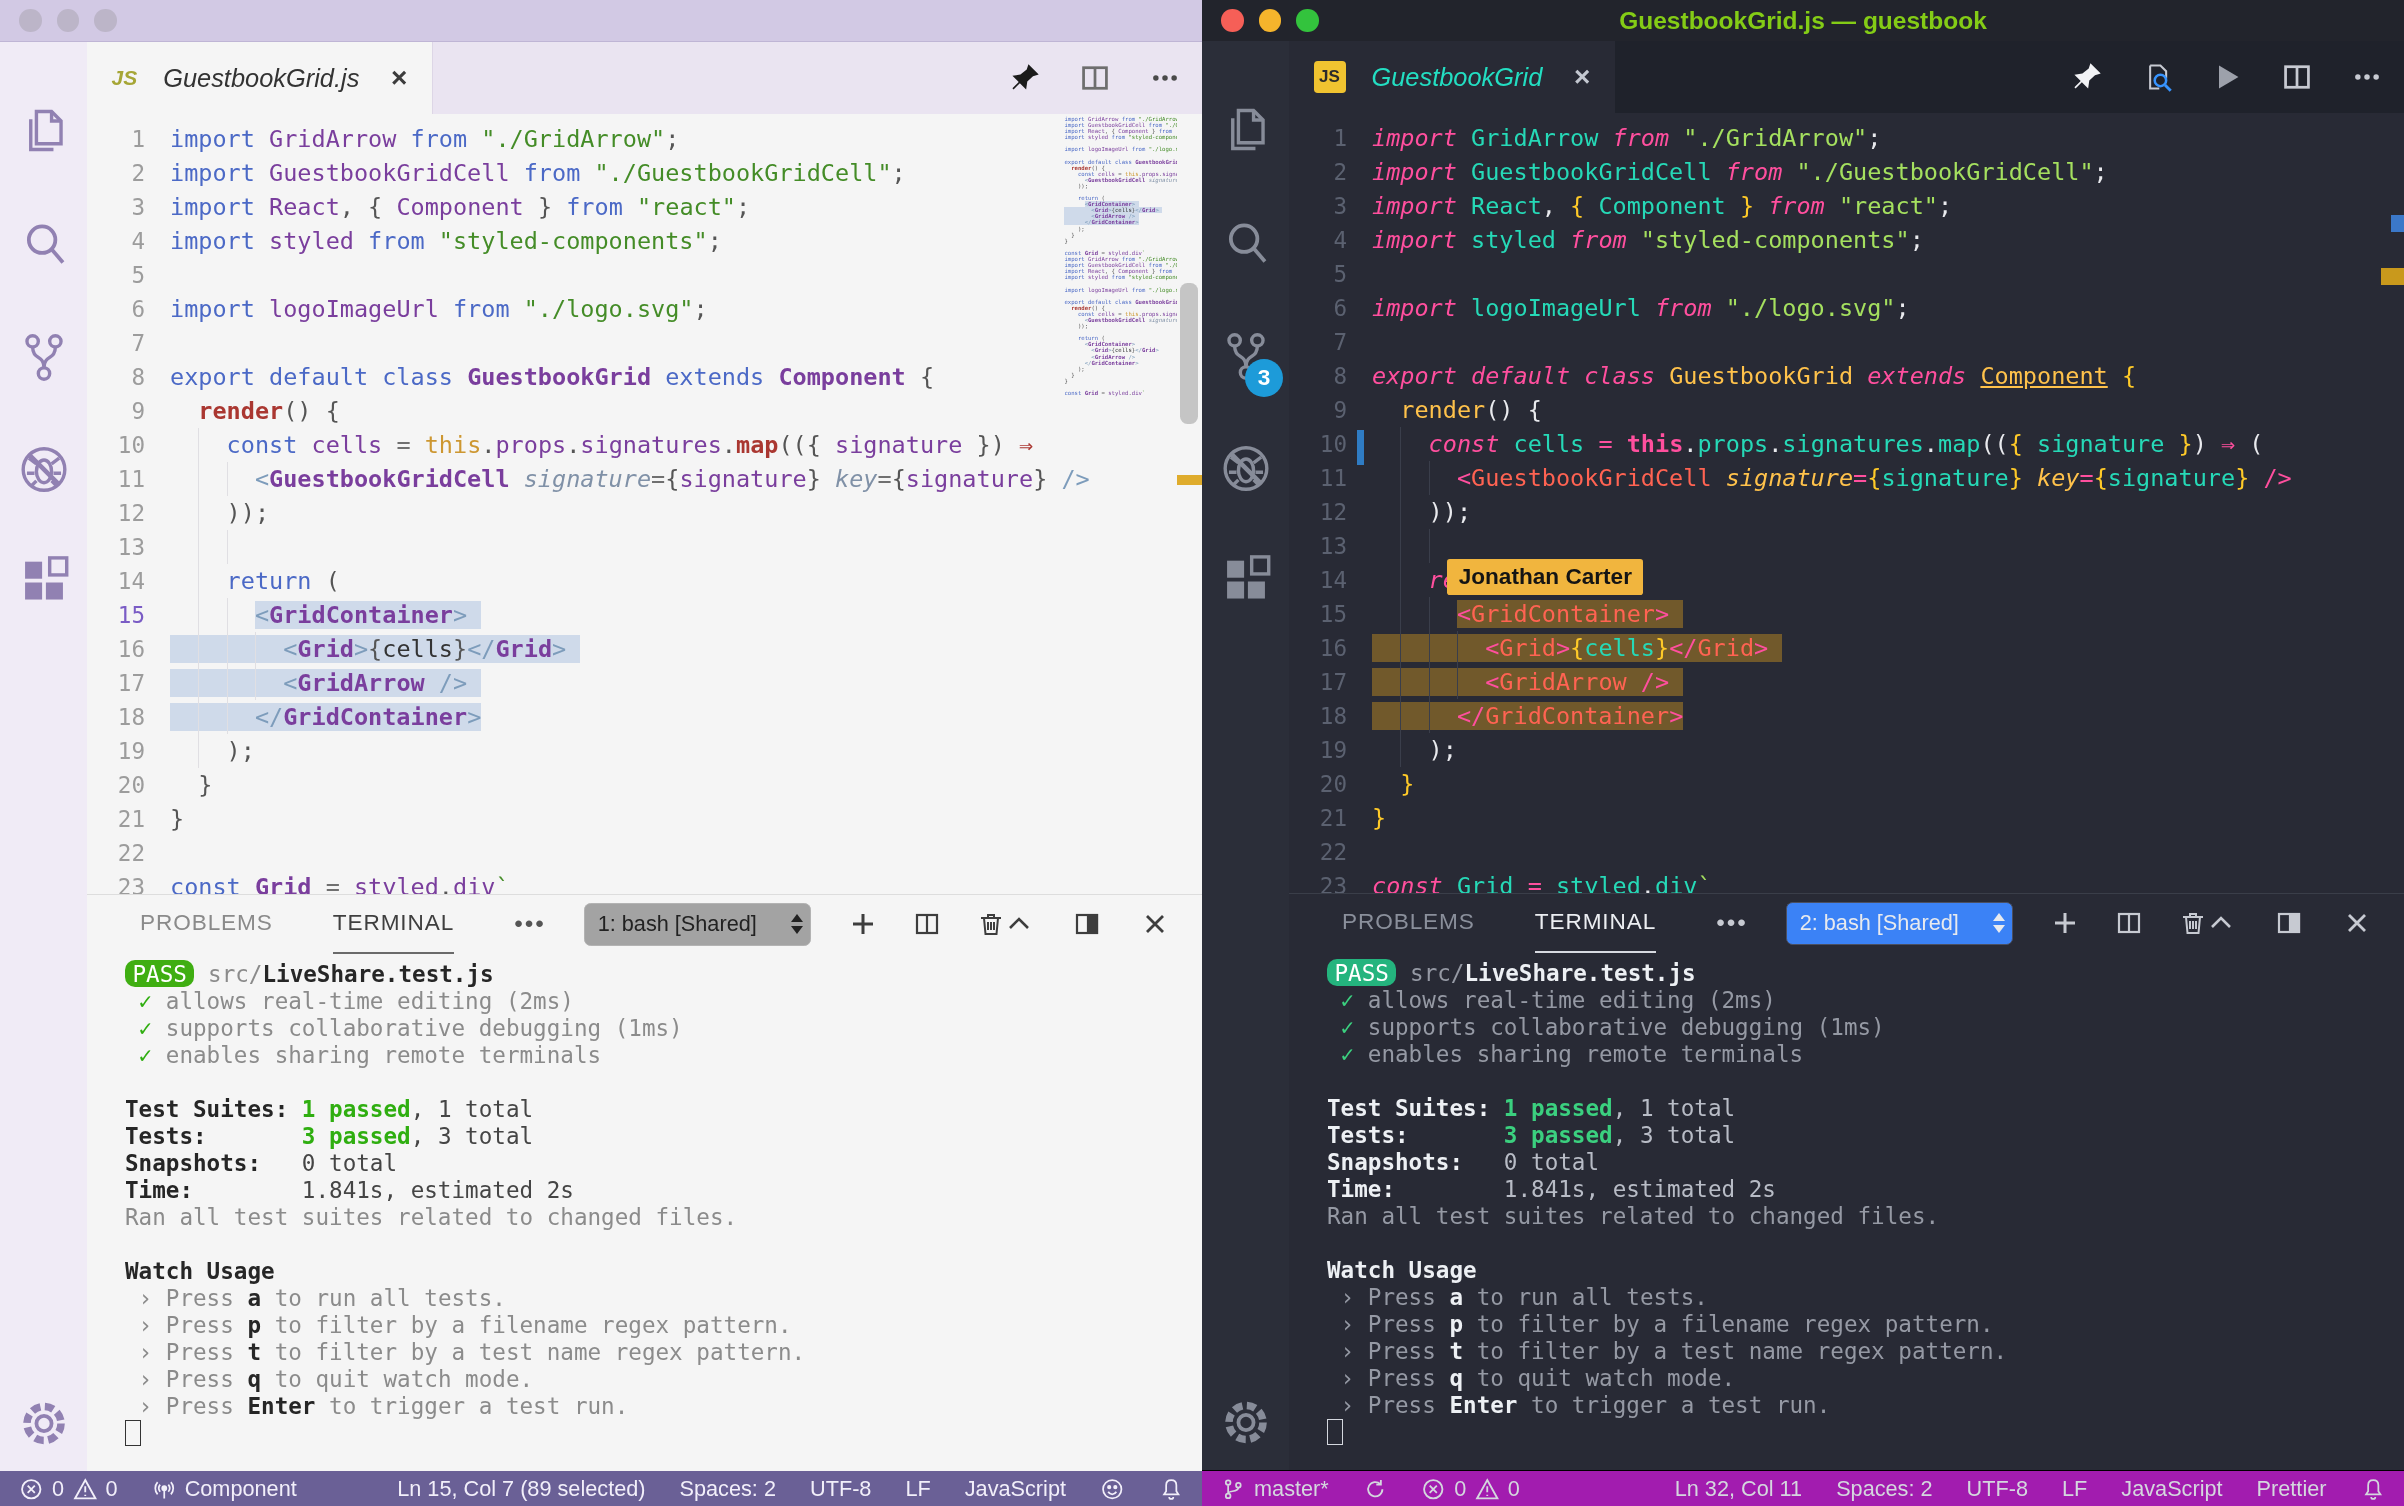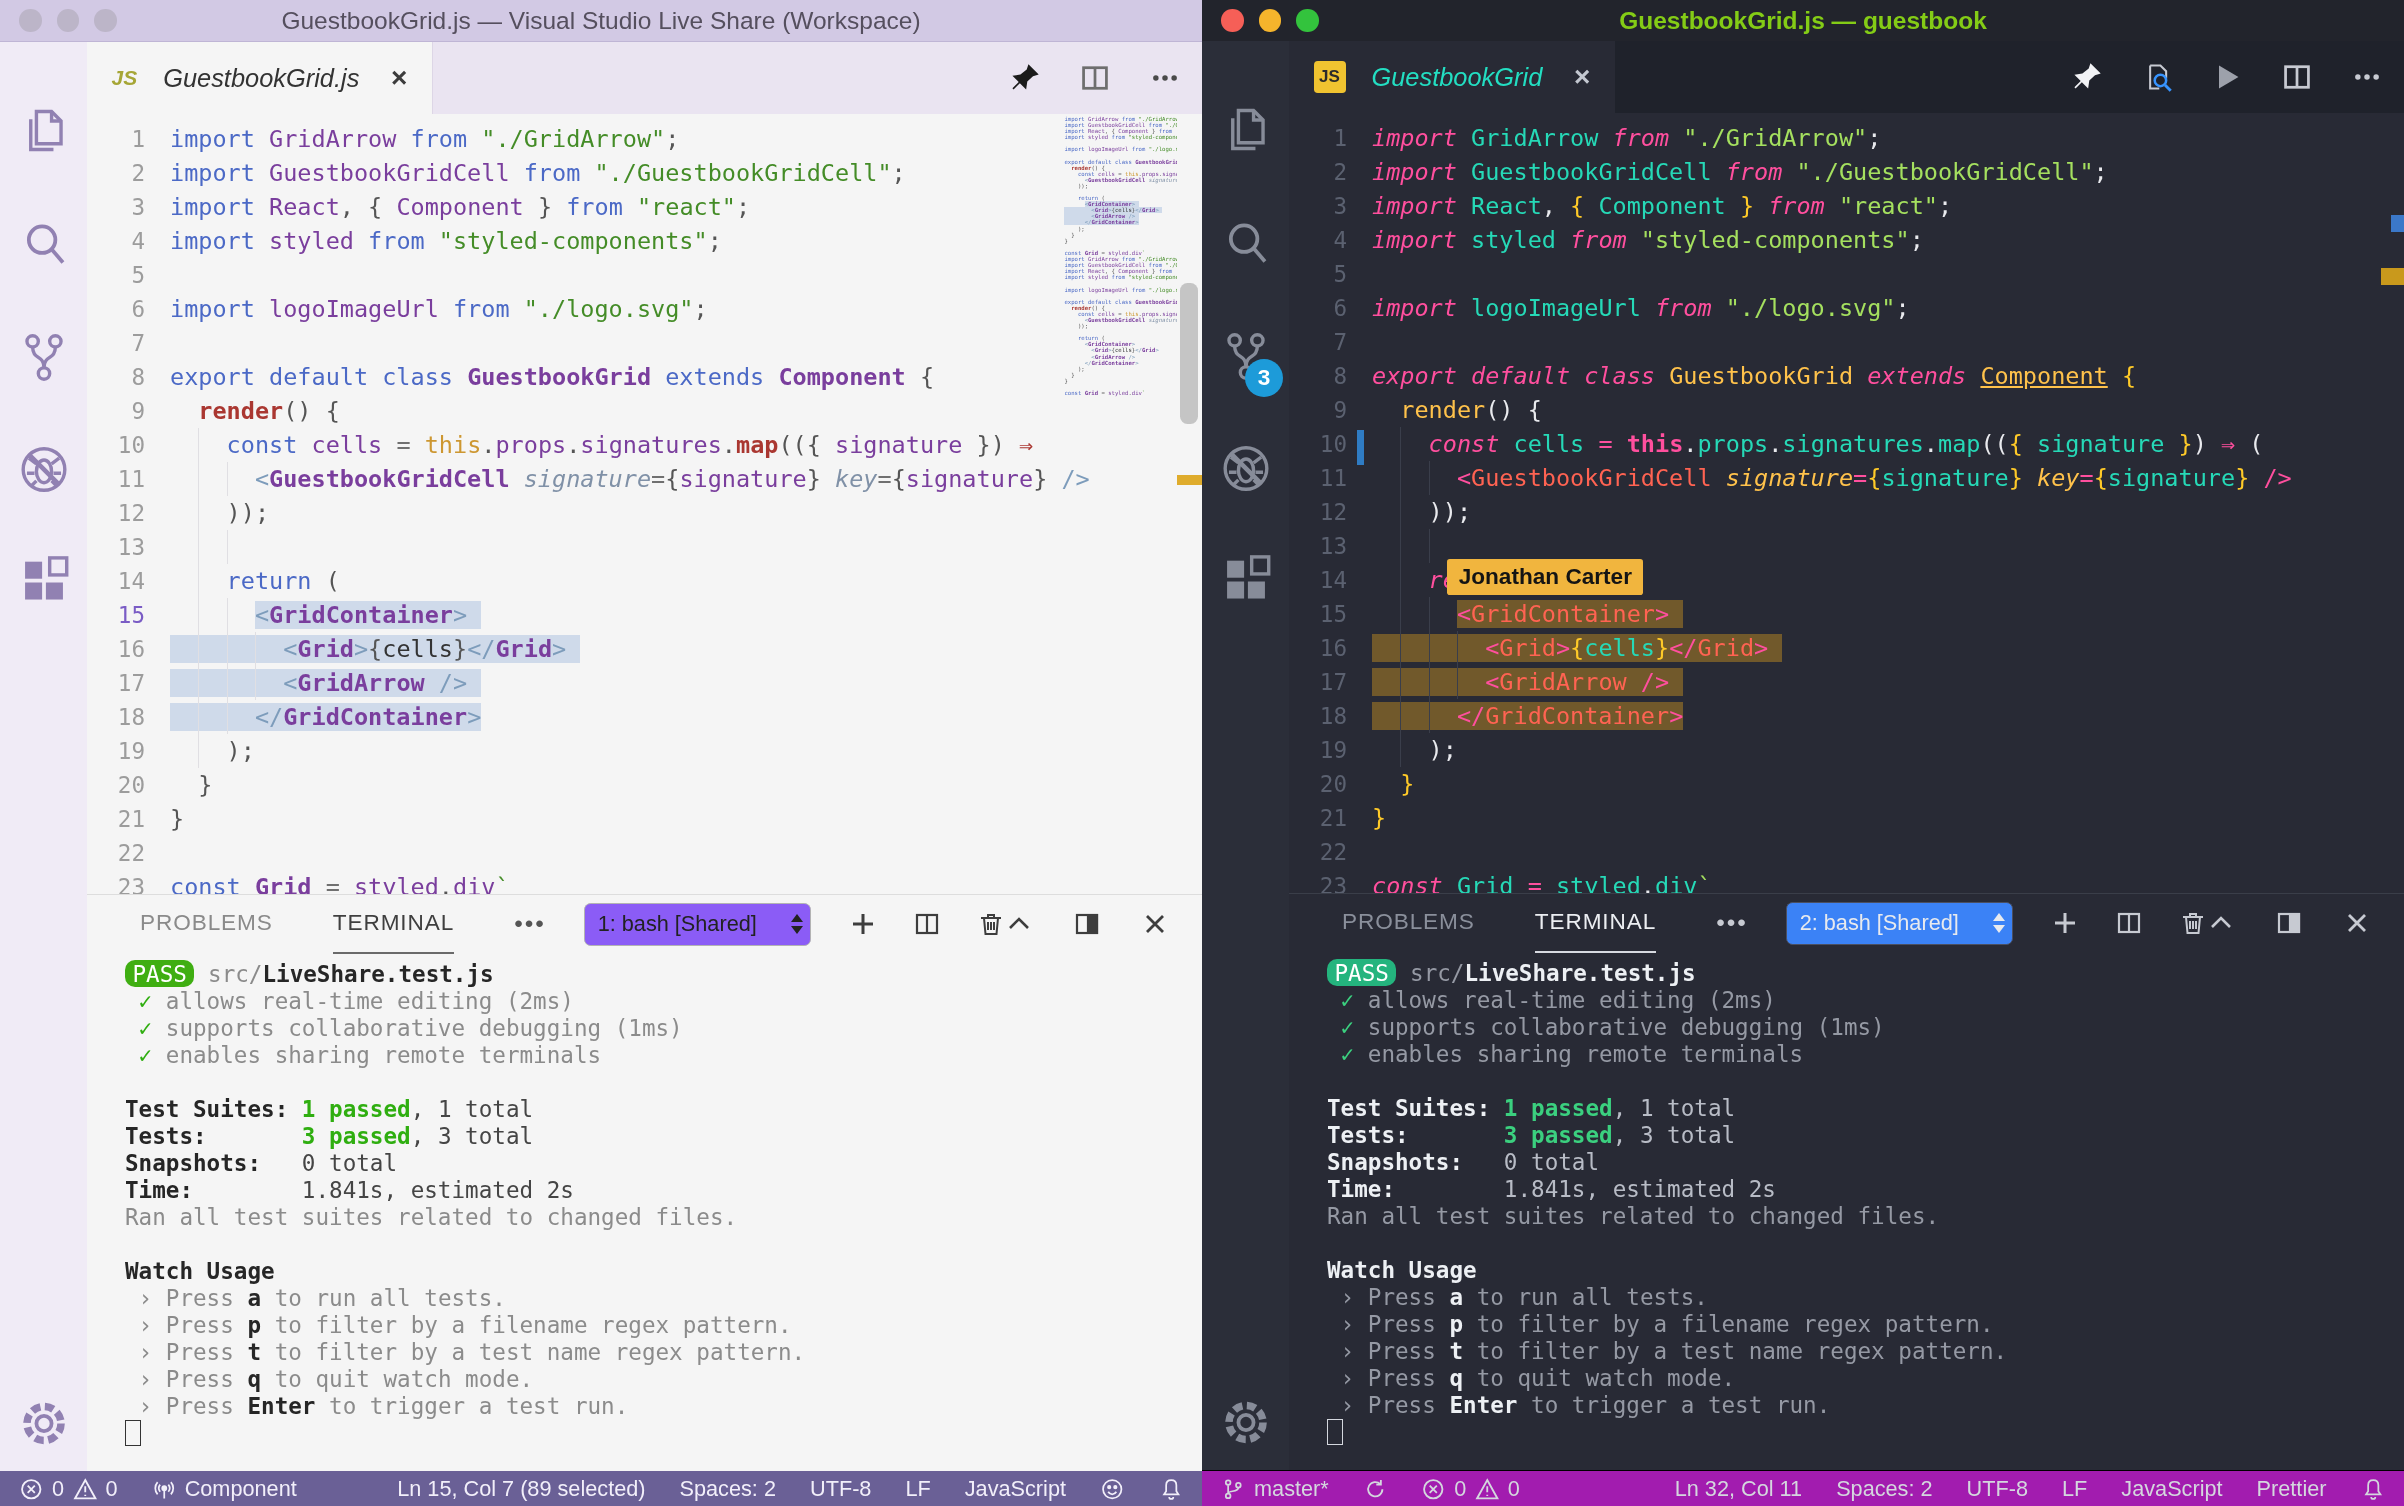--- a/index.html
+++ b/index.html
@@ -122,21 +122,21 @@
   .panel-header{height:58px;display:flex;align-items:center;padding-left:53px;position:relative;flex:none}
   .p-tab{font-size:22.6px;letter-spacing:0.9px;margin-right:60px;height:100%;display:flex;align-items:center;border-bottom:2.8px solid transparent}
   .light .p-tab{color:#8a8a8a}
   .dark  .p-tab{color:#8a8f9b}
   .light .p-tab.active{color:#3f3f3f;border-color:#6a6a6a}
   .dark  .p-tab.active{color:#eceef2;border-color:#d7dae1}
   .p-more{font-size:24.5px;letter-spacing:1.9px;margin-right:38px}
   .light .p-more{color:#555}
   .dark  .p-more{color:#c7cad2}
   .dropdown{width:205px;height:41px;border-radius:6.6px;display:flex;align-items:center;padding:0 7.5px 0 13px;font-size:21.7px;flex:none}
-  .light .dropdown{background:#8b5cf6;border:0.9px solid #b3b3b3;color:#222}
+  .light .dropdown{background:#a3a3a3;border:0.9px solid #b3b3b3;color:#222}
   .dark  .dropdown{background:#3b82f6;border:0.9px solid #4a4f61;color:#e8eaee}
   .dd-arrows{margin-left:auto;display:flex;flex-direction:column;gap:4.7px}
   .dd-arrows i{width:0;height:0;border-left:6.6px solid transparent;border-right:6.6px solid transparent}
   .dd-arrows .up{border-bottom:8.5px solid currentColor}
   .dd-arrows .dn{border-top:8.5px solid currentColor}
   .panel-icons{display:flex;gap:36px;margin-left:38px;align-items:center}
   .panel-right{margin-left:auto;margin-right:34px;display:flex;gap:40px;align-items:center}
   .light .panel-header{color:#3d3d3d}
   .dark  .panel-header{color:#c7cad2}
   .pi{width:28px;height:28px}
@@ -167,21 +167,20 @@
 </head>
 <body>
 
 <div class="window light" id="win-left">
   <div class="titlebar">
     <div class="traffic">
       <span class="tl"></span>
       <span class="tl"></span>
       <span class="tl"></span>
     </div>
-    <div class="title">GuestbookGrid.js — Visual Studio Live Share (Workspace)</div>
   </div>
   <div class="body">
     <div class="activitybar">
       <div class="ab-icon" style="top:62px">
         <svg viewBox="0 0 28 28" fill="none" stroke="currentColor" stroke-width="1.8">
             <path d="M7 8v16h12"></path>
             <path d="M10 4h8l5 5v12H10z"></path>
             <path d="M18 4v5h5"></path>
           </svg>
       </div>

